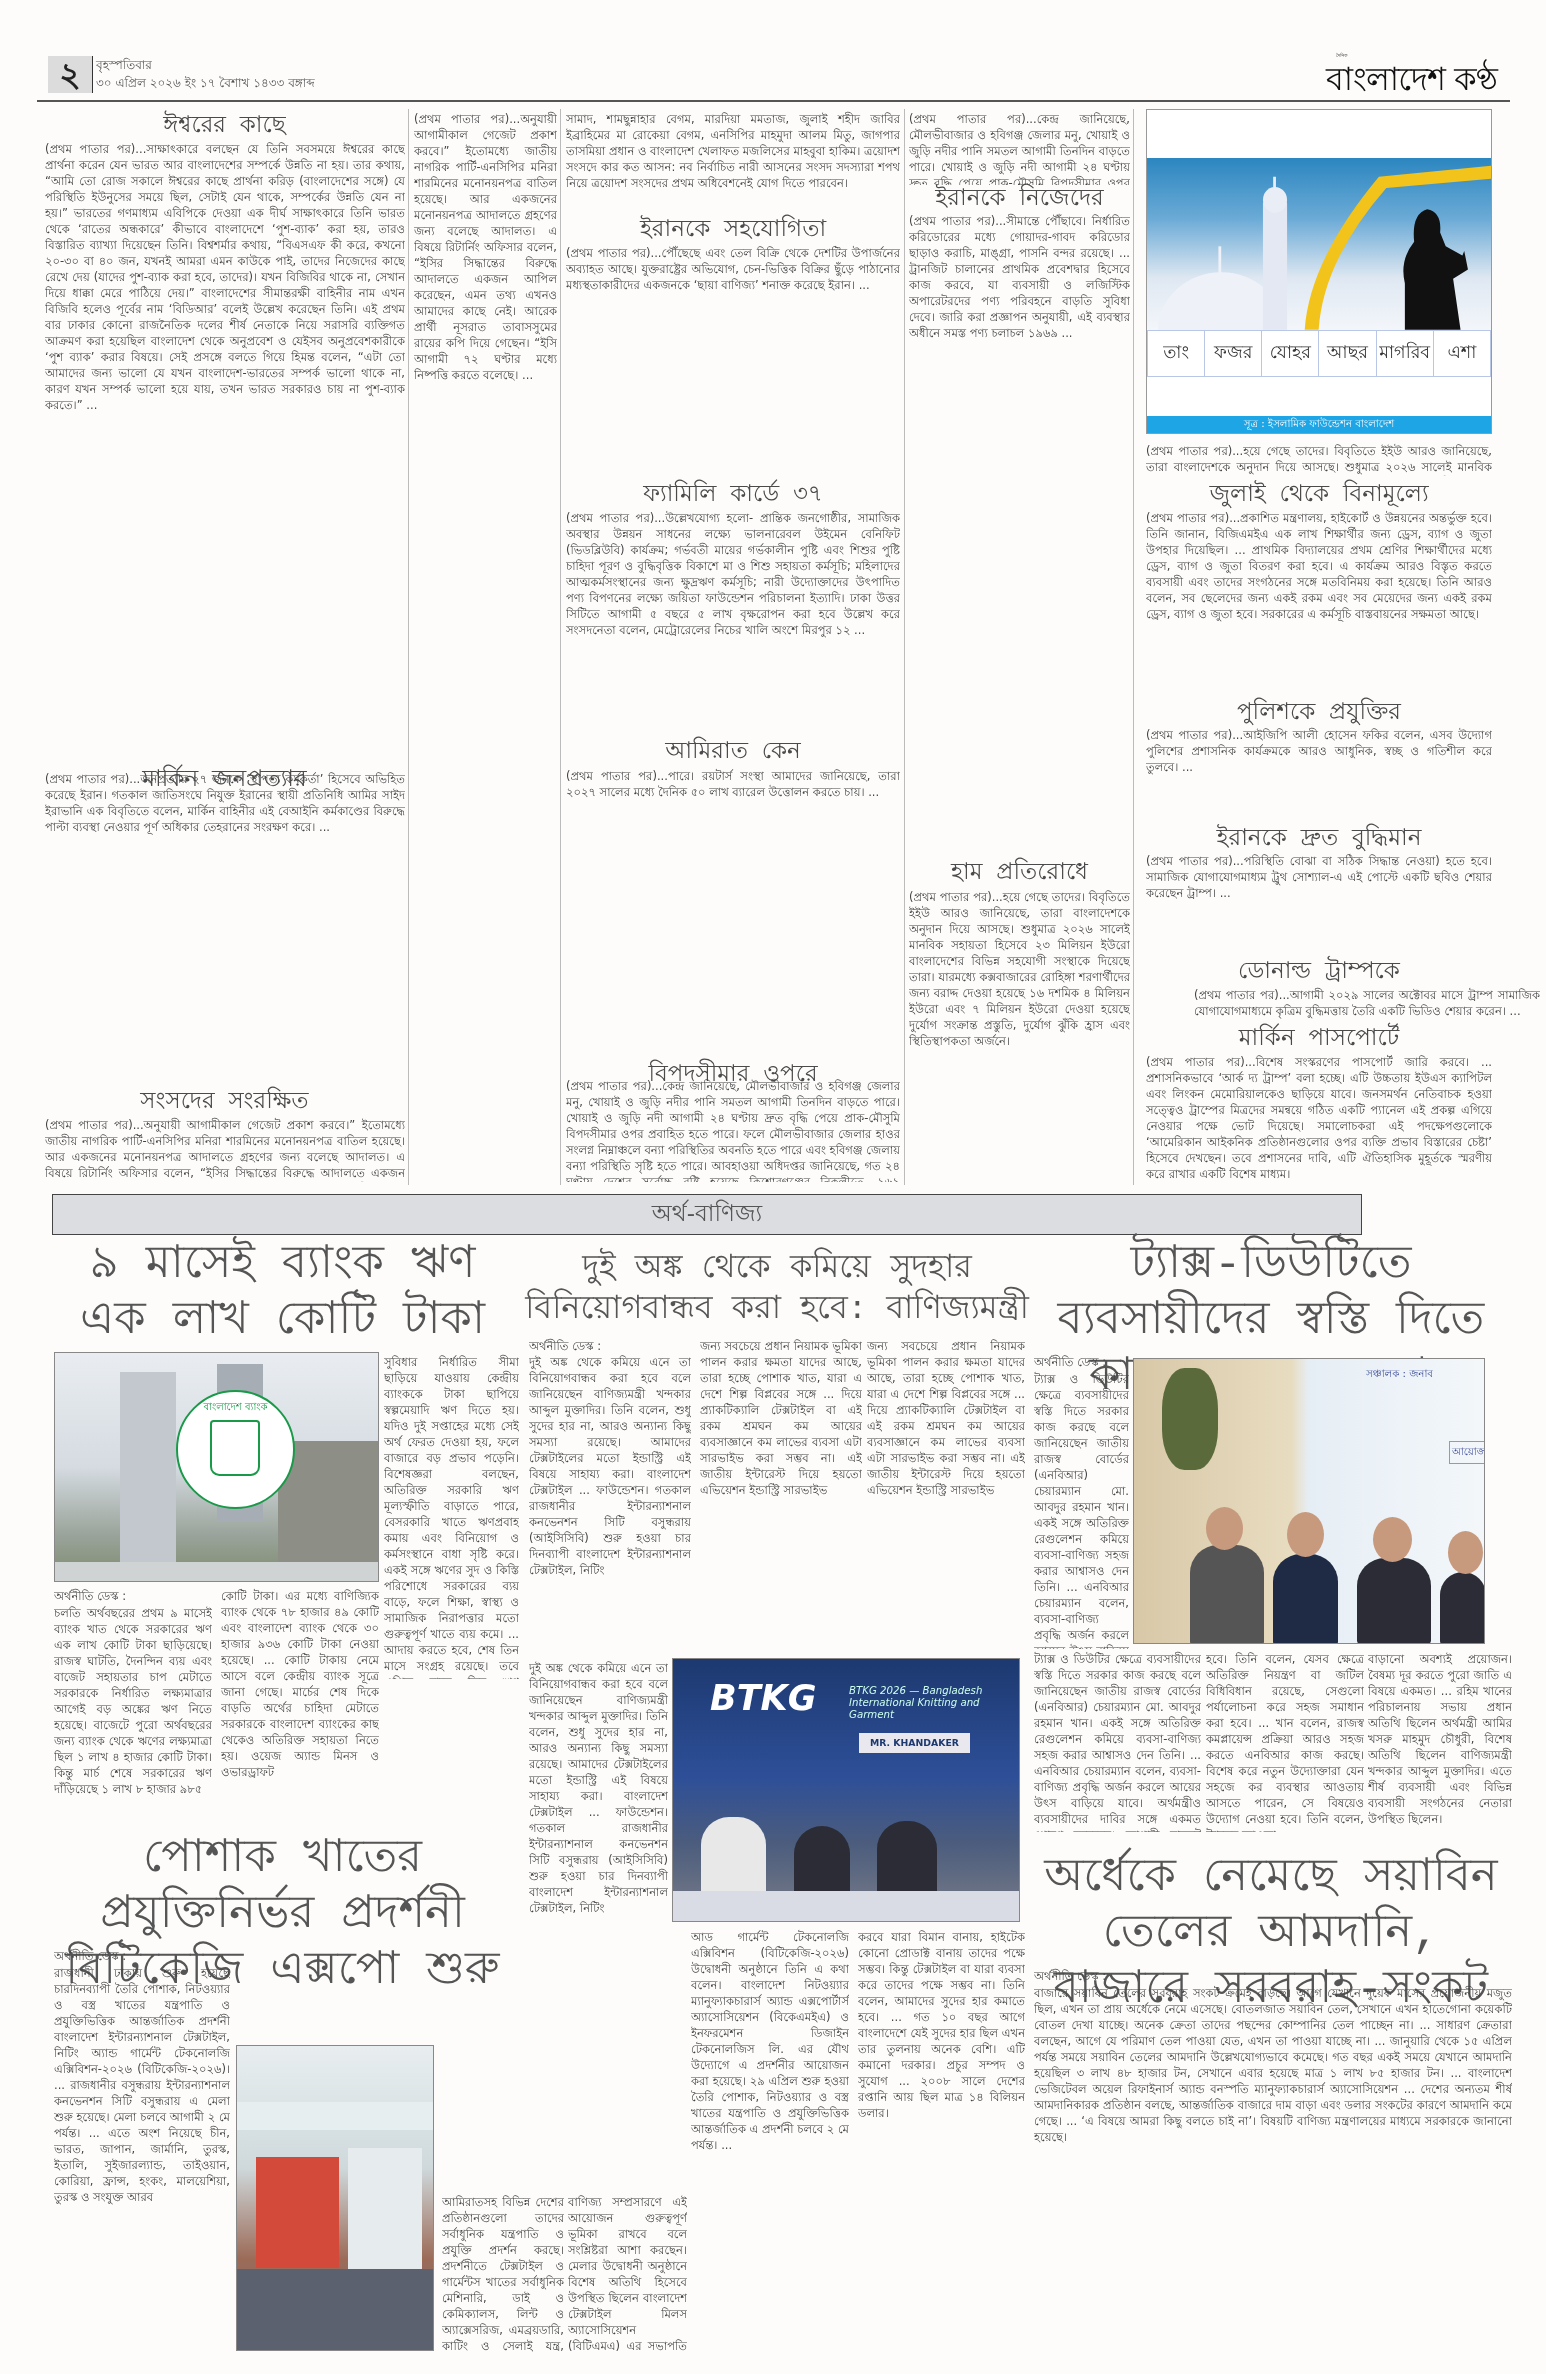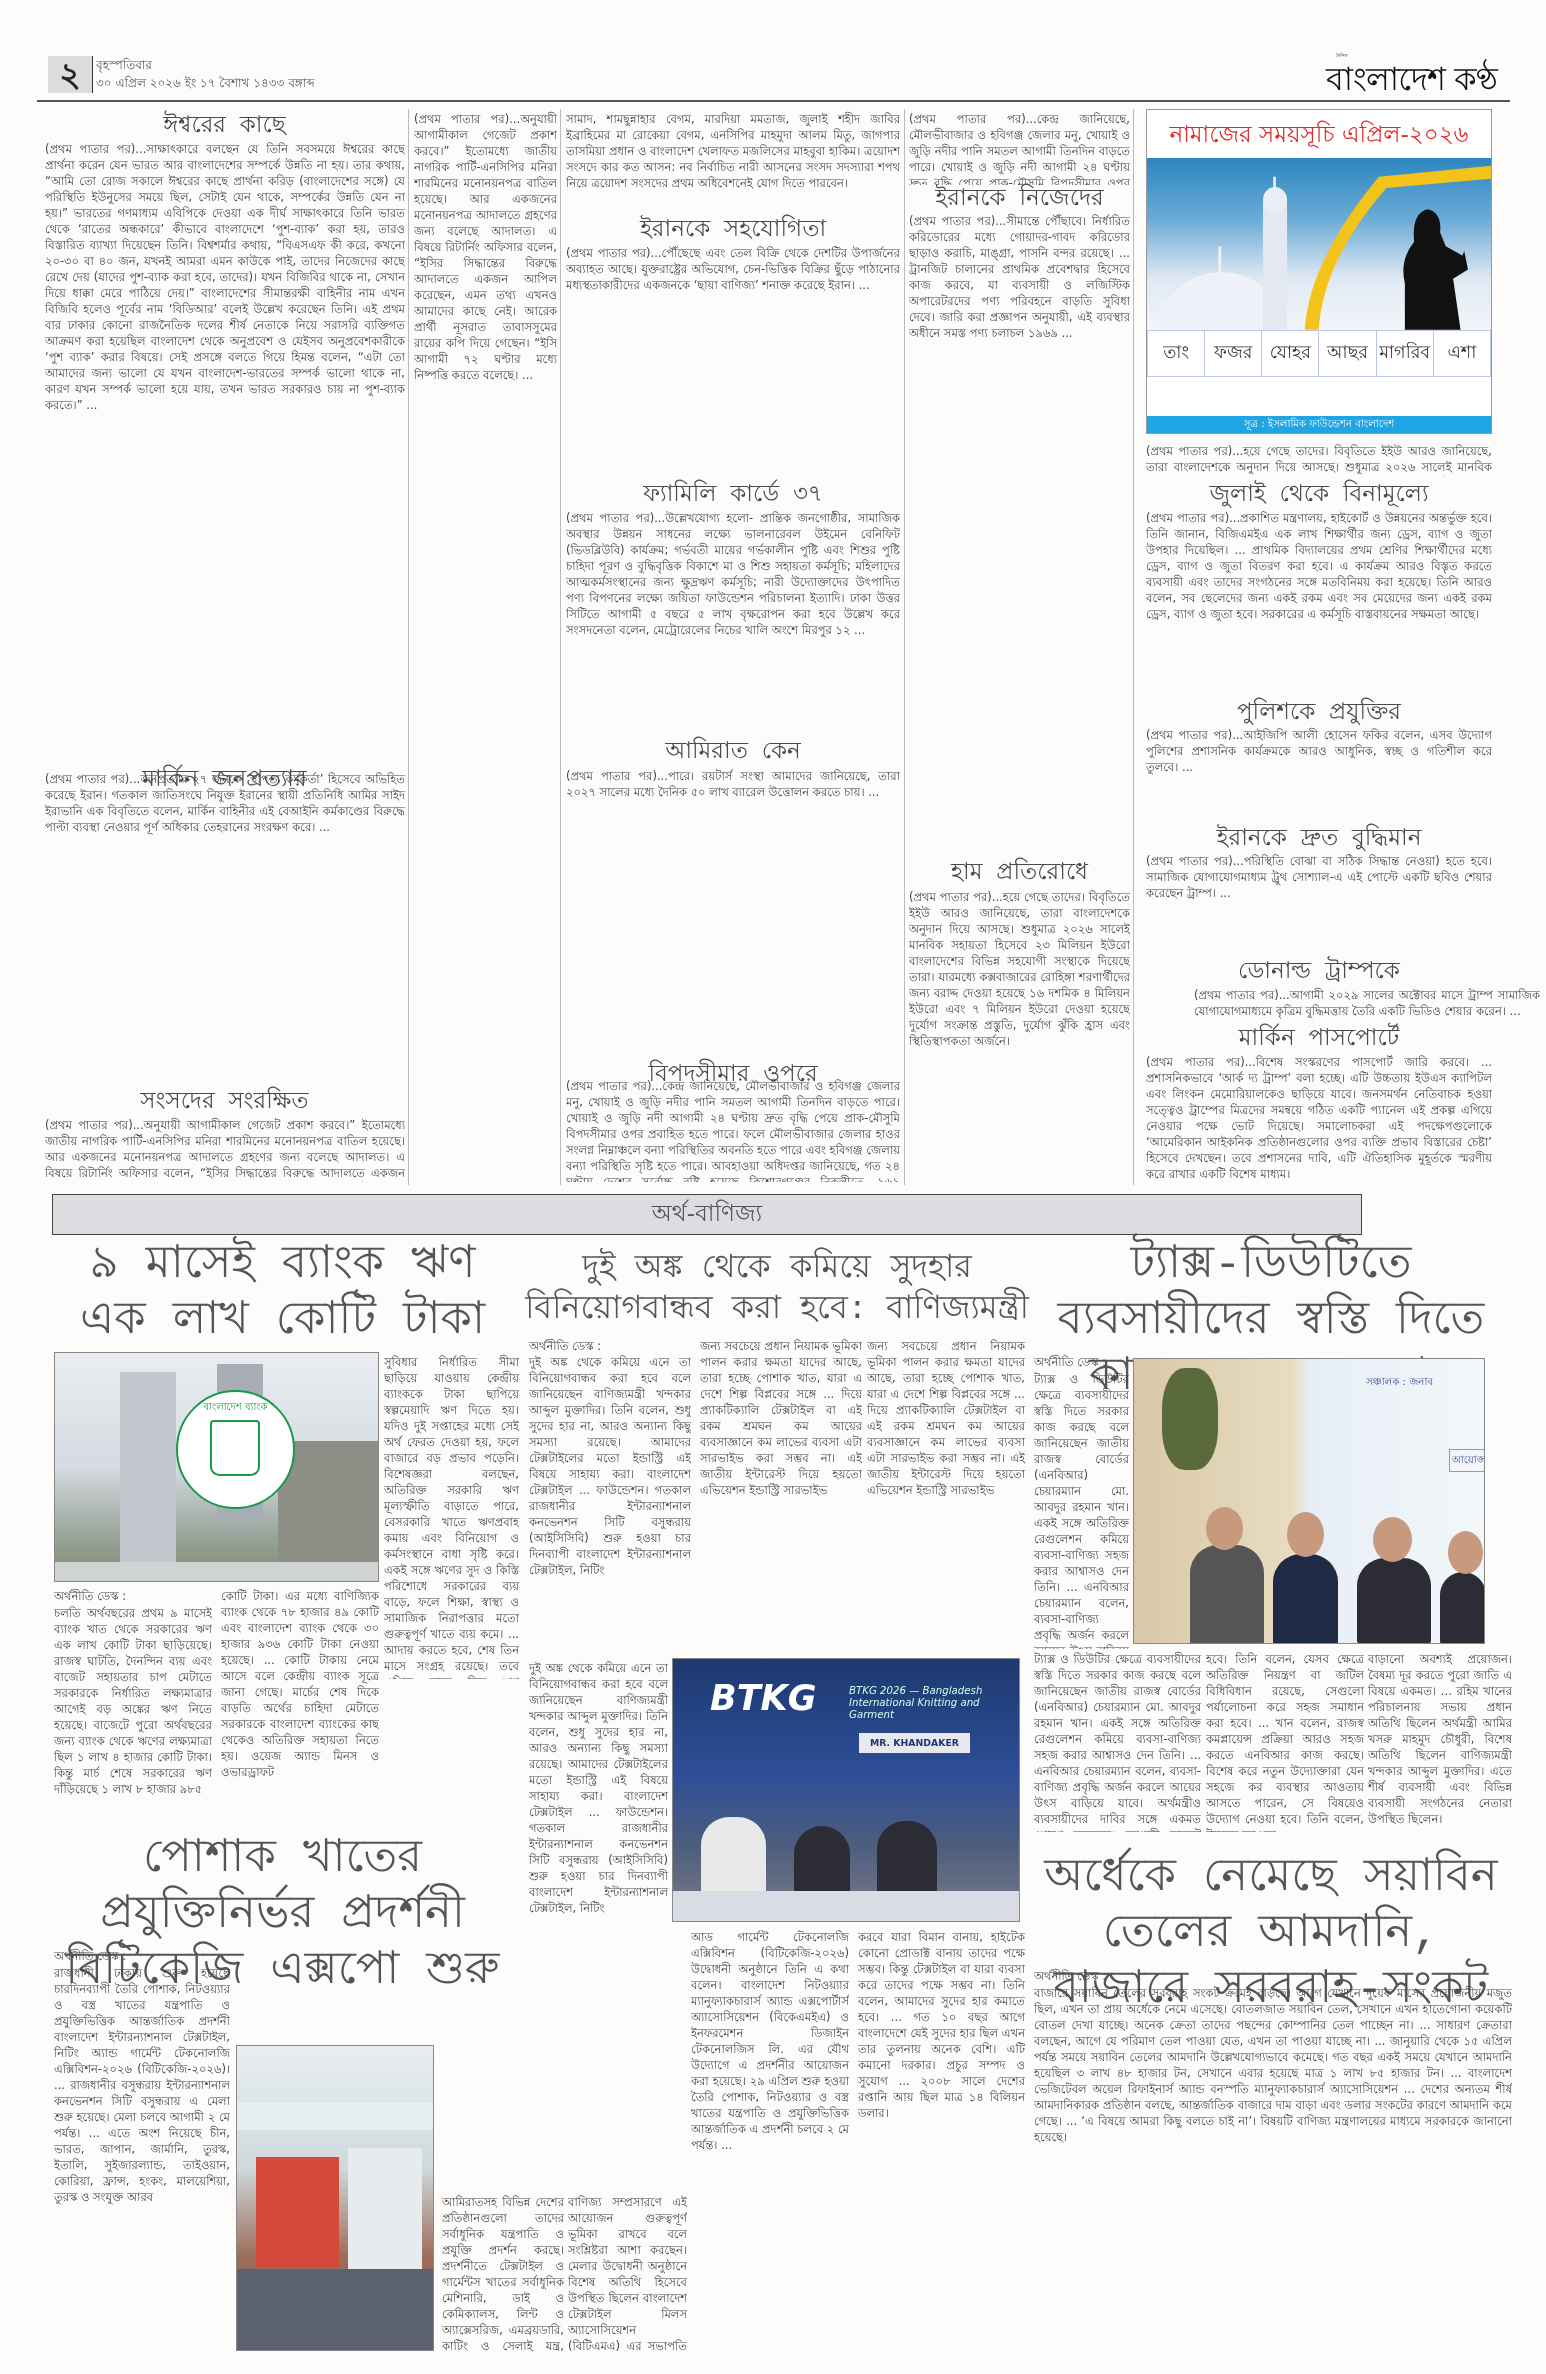--- a/index.html
+++ b/index.html
@@ -41,21 +41,21 @@
   #bb-logo-inner { position: absolute; left: 32px; top: 28px; width: 50px; height: 56px; border: 2.8px solid #199a49; border-radius: 3.7px 3.7px 9.3px 9.3px; }
   #bb-logo-text { position: absolute; left: 0; top: 7.4px; width: 100%; text-align: center; color: #199a49; font-size: 10px; }
   .bldg { position: absolute; background: #b9bfc6; }
   #btkg-photo { left: 672px; top: 1658px; width: 348px; height: 264px; background: linear-gradient(180deg,#1d3970 0%,#2e4f98 45%,#4b5c7d 70%,#7a7d88 100%); }
   #btkg-text { position: absolute; left: 37px; top: 18.6px; color: #fff; font-weight: bold; font-style: italic; font-size: 35px; }
   #btkg-sub { position: absolute; left: 176px; top: 26px; color: #cfe; font-style: italic; font-size: 10.2px; line-height: 12px; }
   #expo-photo { left: 236px; top: 2045px; width: 198px; height: 306px; background: linear-gradient(180deg,#e8eef0 0%,#cfd9dc 40%,#9c6b58 70%,#6b6f7a 100%); }
   #meeting-photo { left: 1133px; top: 1358px; width: 352px; height: 286px; background: linear-gradient(90deg,#d8c8a8 0%,#e8dcc0 45%,#e6eef5 50%,#f3f7fa 100%); }
   .person { position: absolute; background: #2b2c36; border-radius: 28px 28px 3.7px 3.7px; }
   .head { position: absolute; background: #c79a7e; border-radius: 50%; }
-  .caption-ovl { position: absolute; color: #3a4a9a; font-size: 10.2px; margin-top: 8px; }
+  .caption-ovl { position: absolute; color: #3a4a9a; font-size: 10.2px; }
 </style>
 </head>
 <body>
 
 <div class="abs" id="pg-num">২</div>
 <div class="abs" id="day">বৃহস্পতিবার</div>
 <div class="abs" id="date">৩০ এপ্রিল ২০২৬ ইং ১৭ বৈশাখ ১৪৩৩ বঙ্গাব্দ</div>
 <div class="abs" id="logo-small"><span>দৈনিক</span></div>
 <div class="abs" id="logo">বাংলাদেশ কণ্ঠ</div>
 <div class="abs" id="header-rule"></div>
@@ -84,21 +84,20 @@
 <div class="abs hl sub" style="left:566px;top:1048px;width:334px;margin-top:12px;">বিপদসীমার ওপরে</div>
 <div class="abs txt" style="left:566px;top:1078px;width:334px;height:104px;">(প্রথম পাতার পর)...কেন্দ্র জানিয়েছে, মৌলভীবাজার ও হবিগঞ্জ জেলার মনু, খোয়াই ও জুড়ি নদীর পানি সমতল আগামী তিনদিন বাড়তে পারে। খোয়াই ও জুড়ি নদী আগামী ২৪ ঘণ্টায় দ্রুত বৃদ্ধি পেয়ে প্রাক-মৌসুমি বিপদসীমার ওপর প্রবাহিত হতে পারে। ফলে মৌলভীবাজার জেলার হাওর সংলগ্ন নিম্নাঞ্চলে বন্যা পরিস্থিতির অবনতি হতে পারে এবং হবিগঞ্জ জেলায় বন্যা পরিস্থিতি সৃষ্টি হতে পারে। আবহাওয়া অধিদপ্তর জানিয়েছে, গত ২৪ ঘণ্টায় দেশের সর্বোচ্চ বৃষ্টি হয়েছে কিশোরগঞ্জের নিকলীতে, ১৬১ মিলিমিটার। এছাড়া ভোলায় বৃষ্টি হয়েছে ১৫১ মিলিমিটার, ফেনীতে ১৪৮ মিলিমিটার।</div>
 
 <div class="abs txt" style="left:909px;top:111px;width:221px;height:74px;">(প্রথম পাতার পর)...কেন্দ্র জানিয়েছে, মৌলভীবাজার ও হবিগঞ্জ জেলার মনু, খোয়াই ও জুড়ি নদীর পানি সমতল আগামী তিনদিন বাড়তে পারে। খোয়াই ও জুড়ি নদী আগামী ২৪ ঘণ্টায় দ্রুত বৃদ্ধি পেয়ে প্রাক-মৌসুমি বিপদসীমার ওপর প্রবাহিত হতে পারে। ফলে মৌলভীবাজার জেলার হাওর সংলগ্ন নিম্নাঞ্চলে বন্যা পরিস্থিতির অবনতি হতে পারে এবং হবিগঞ্জ জেলায় বন্যা পরিস্থিতি সৃষ্টি হতে পারে। আবহাওয়া অধিদপ্তর জানিয়েছে, গত ২৪ ঘণ্টায় দেশের সর্বোচ্চ বৃষ্টি হয়েছে কিশোরগঞ্জের নিকলীতে, ১৬১ মিলিমিটার। এছাড়া ভোলায় বৃষ্টি হয়েছে ১৫১ মিলিমিটার, ফেনীতে ১৪৮ মিলিমিটার।</div>
 <div class="abs hl sub" style="left:909px;top:184px;width:221px;">ইরানকে নিজেদের</div>
 <div class="abs txt" style="left:909px;top:213px;width:221px;height:645px;">(প্রথম পাতার পর)...সীমান্তে পৌঁছাবে। নির্ধারিত করিডোরের মধ্যে গোয়াদর-গাবদ করিডোর ছাড়াও করাচি, মাঙ্গ্রা, পাসনি বন্দর রয়েছে। ... ট্রানজিট চালানের প্রাথমিক প্রবেশদ্বার হিসেবে কাজ করবে, যা ব্যবসায়ী ও লজিস্টিক অপারেটরদের পণ্য পরিবহনে বাড়তি সুবিধা দেবে। জারি করা প্রজ্ঞাপন অনুযায়ী, এই ব্যবস্থার অধীনে সমস্ত পণ্য চলাচল ১৯৬৯ ...</div>
 <div class="abs hl sub" style="left:909px;top:858px;width:221px;">হাম প্রতিরোধে</div>
 <div class="abs txt" style="left:909px;top:889px;width:221px;height:293px;">(প্রথম পাতার পর)...হয়ে গেছে তাদের। বিবৃতিতে ইইউ আরও জানিয়েছে, তারা বাংলাদেশকে অনুদান দিয়ে আসছে। শুধুমাত্র ২০২৬ সালেই মানবিক সহায়তা হিসেবে ২৩ মিলিয়ন ইউরো বাংলাদেশের বিভিন্ন সহযোগী সংস্থাকে দিয়েছে তারা। যারমধ্যে কক্সবাজারের রোহিঙ্গা শরণার্থীদের জন্য বরাদ্দ দেওয়া হয়েছে ১৬ দশমিক ৪ মিলিয়ন ইউরো এবং ৭ মিলিয়ন ইউরো দেওয়া হয়েছে দুর্যোগ সংক্রান্ত প্রস্তুতি, দুর্যোগ ঝুঁকি হ্রাস এবং স্থিতিস্থাপকতা অর্জনে।</div>
 
 <div class="abs" id="prayer">
-  <div id="prayer-title">নামাজের সময়সূচি এপ্রিল-২০২৬</div>
   <div id="prayer-img">
     <svg width="346" height="172" viewBox="0 0 373 185">
       <path d="M170 185 Q175 110 250 20 L373 8 L373 22 L258 32 Q190 110 185 185 Z" fill="#f2c31a"></path>
       <ellipse cx="80" cy="185" rx="68" ry="62" fill="#eef1f8"></ellipse>
       <rect x="77" y="95" width="3" height="40" fill="#eef1f8"></rect>
       <circle cx="78" cy="134" r="7" fill="#eef1f8"></circle>
       <rect x="125" y="48" width="26" height="137" fill="#e3e8f3"></rect>
       <ellipse cx="138" cy="45" rx="13" ry="14" fill="#e9edf6"></ellipse>
       <rect x="136" y="20" width="3" height="22" fill="#e9edf6"></rect>
       <path d="M278 185 L278 135 Q272 110 288 90 Q285 60 302 55 Q318 58 316 80 L322 95 L340 105 L342 100 L346 120 L330 130 L338 185 Z" fill="#111"></path>

